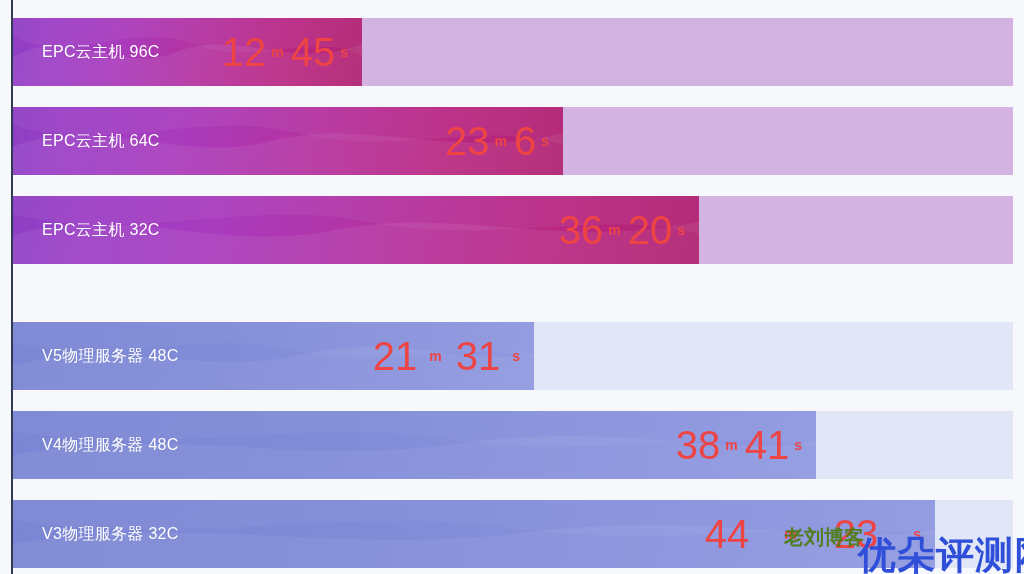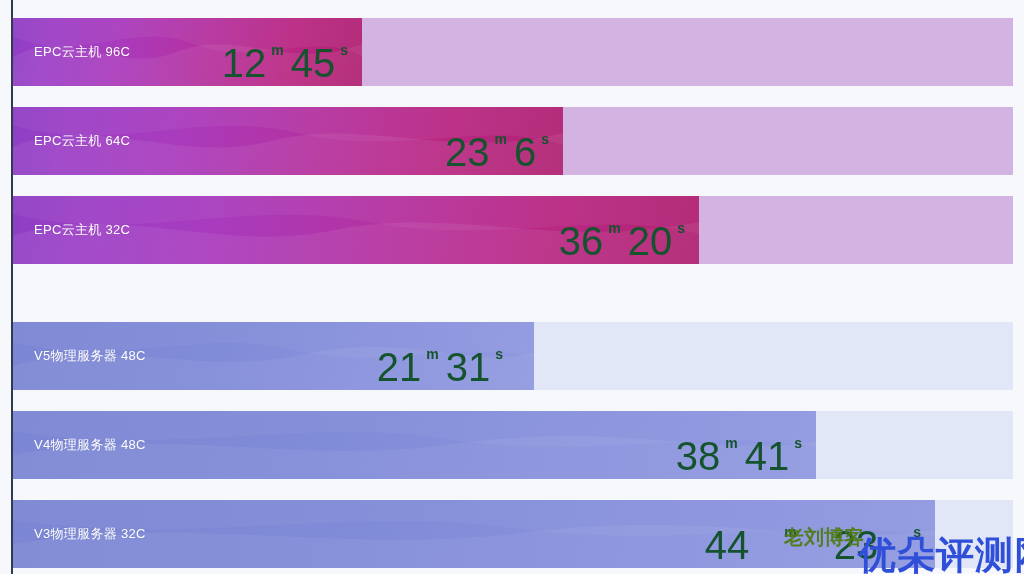--- a/index.html
+++ b/index.html
@@ -43,40 +43,39 @@
   }
   .bar.blue{
     background:linear-gradient(100deg,#7b86d4 0%,#818cd8 40%,#8a93dd 75%,#9099e0 100%);
   }
   .bar .swirl{
     position:absolute;left:0;top:0;width:100%;height:100%;
     pointer-events:none;
   }
   .bar-label{
     position:absolute;
-    left:22px;top:50%;
+    left:30px;top:50%;
     transform:translateY(-50%);
     color:#ffffff;
-    font-size:13px;
+    font-size:16px;
     letter-spacing:.3px;
     white-space:nowrap;
     z-index:3;
     text-shadow:0 0 2px rgba(0,0,0,.07);
   }
   .value{
     position:absolute;
     top:50%;
     transform:translateY(-50%);
-    color:#14532d;
+    color:#ef4444;
     white-space:nowrap;
     z-index:3;
     font-weight:300;
     display:flex;
-    align-items:flex-start;
-    margin-top:11px;
+    align-items:center;
   }
   .value .num{
     font-size:40px;
     line-height:40px;
     font-weight:300;
     letter-spacing:0px;
   }
   .value .unit{
     font-size:14px;
     line-height:14px;
@@ -163,21 +162,21 @@
       </div>
       <div class="row" style="top: 322px;">
         <div class="track blue"></div>
         <div class="bar blue" style="width: 522px;">
           <svg class="swirl" viewBox="0 0 1000 68" preserveAspectRatio="none">
             <path d="M0,44 C200,14 360,56 560,32 C760,10 880,48 1000,30 L1000,68 L0,68 Z" fill="#ffffff" fill-opacity="0.06"></path>
             <path d="M0,20 C190,46 370,6 540,28 C720,50 870,16 1000,36 L1000,0 L0,0 Z" fill="#ffffff" fill-opacity="0.04"></path>
           </svg>
         </div>
         <div class="bar-label">V5物理服务器 48C</div>
-        <div class="value" style="left: 313px; width: 178px; justify-content: flex-end;">
+        <div class="value" style="left: 330px; width: 178px; justify-content: flex-end; gap: 7px;">
           <span class="num">21</span>
           <span class="unit">m</span>
           <span class="num">31</span>
           <span class="unit last">s</span>
         </div>
       </div>
       <div class="row" style="top: 411px;">
         <div class="track blue"></div>
         <div class="bar blue" style="width: 804px;">
           <svg class="swirl" viewBox="0 0 1000 68" preserveAspectRatio="none">

